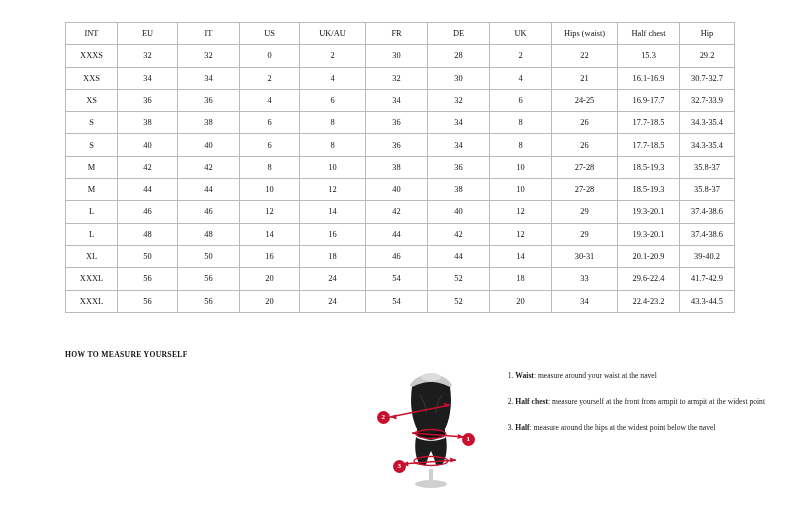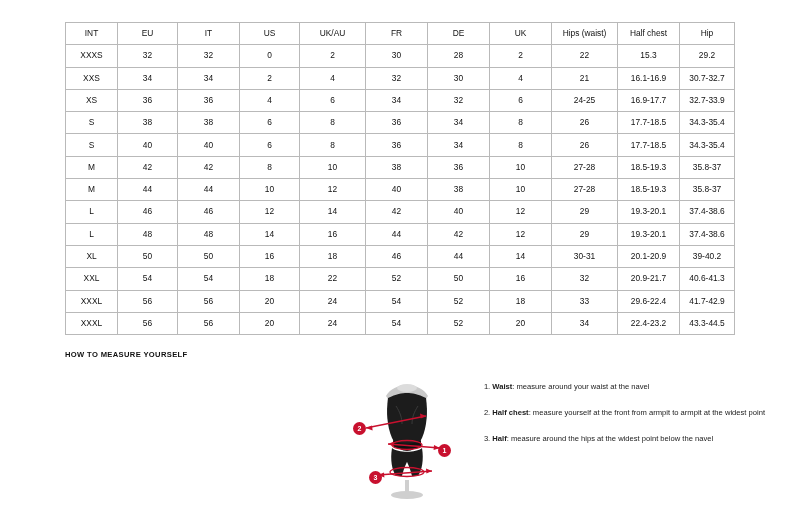--- a/index.html
+++ b/index.html
@@ -12,20 +12,21 @@
     height: 519px;
     font-family: "Liberation Sans", sans-serif;
     color: #1a1a1a;
     position: relative;
     overflow: hidden;
   }
   .page {
     position: relative;
     width: 798px;
     height: 519px;
+    font-family: Liberation Serif, serif;
   }
 
   
   .table-wrap {
     position: absolute;
     left: 65px;
     top: 22px;
     width: 669px;
   }
   table.size-table {
@@ -67,21 +68,21 @@
     position: absolute;
     left: 65px;
     top: 350px;
     width: 700px;
   }
   .measure-title {
     font-size: 7.6px;
     font-weight: bold;
     letter-spacing: 0.35px;
     color: #111111;
-    margin-bottom: 17px;
+    margin-bottom: 6px;
   }
   .measure-body {
     display: flex;
     align-items: flex-start;
     justify-content: flex-end;
   }
   .figure-box {
     width: 110px;
     height: 125px;
     position: relative;
@@ -280,33 +281,20 @@
           <td>16</td>
           <td>18</td>
           <td>46</td>
           <td>44</td>
           <td>14</td>
           <td>30-31</td>
           <td>20.1-20.9</td>
           <td>39-40.2</td>
         </tr>
         <tr>
-          <td>XXL</td>
-          <td>54</td>
-          <td>54</td>
-          <td>18</td>
-          <td>22</td>
-          <td>52</td>
-          <td>50</td>
-          <td>16</td>
-          <td>32</td>
-          <td>20.9-21.7</td>
-          <td>40.6-41.3</td>
-        </tr>
-        <tr>
           <td>XXXL</td>
           <td>56</td>
           <td>56</td>
           <td>20</td>
           <td>24</td>
           <td>54</td>
           <td>52</td>
           <td>18</td>
           <td>33</td>
           <td>29.6-22.4</td>

